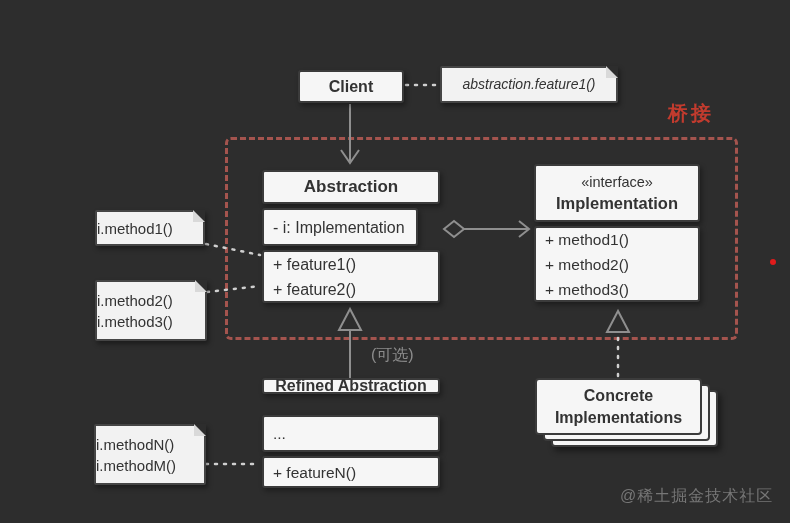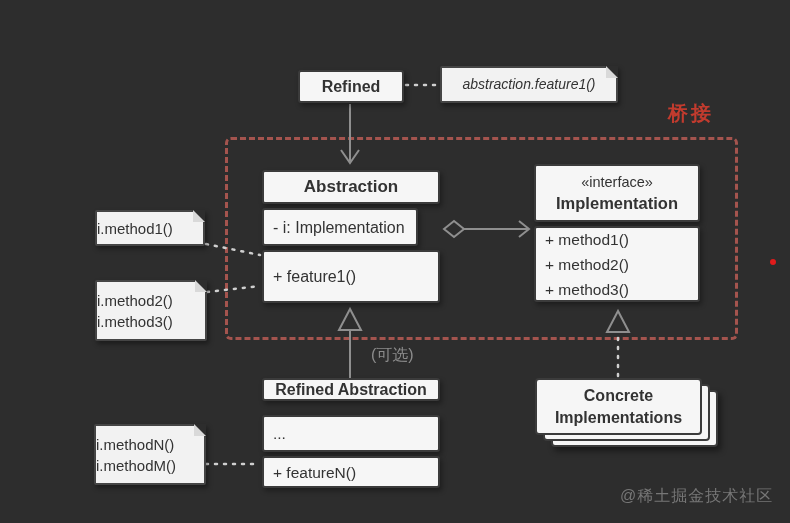--- a/index.html
+++ b/index.html
@@ -108,48 +108,49 @@
     </g>
     <g>
       <path d="M207 292 L260 286" stroke="#cfcfcf" stroke-width="2.5" stroke-dasharray="2 7" stroke-linecap="round" fill="none"></path>
     </g>
     <g>
       <path d="M206 464 H260" stroke="#cfcfcf" stroke-width="2.5" stroke-dasharray="2 7" stroke-linecap="round" fill="none"></path>
     </g>
   </svg>
 
   <div class="cbox title" style="left:298px; top:70px; width:106px; height:33px;">
-    <span>Refined</span>
+    <span>Client</span>
   </div>
 
   <div class="note centered" style="left:440px; top:66px; width:178px; height:37px; font-size:14px;">
     <span class="nline">abstraction.feature1()</span>
   </div>
 
   <div class="cbox title" style="left:262px; top:170px; width:178px; height:34px; font-size:17px;">
     <span>Abstraction</span>
   </div>
   <div class="cbox body" style="left:262px; top:208px; width:156px; height:38px; font-size:16px;">
     <div class="mline">- i: Implementation</div>
   </div>
   <div class="cbox body" style="left:262px; top:250px; width:178px; height:53px; font-size:16px;">
     <div class="mline">+ feature1()</div>
+    <div class="mline">+ feature2()</div>
   </div>
 
   <div class="cbox title" style="left:534px; top:164px; width:166px; height:58px;">
     <div class="stereotype">«interface»</div>
     <div class="iface-name">Implementation</div>
   </div>
   <div class="cbox body" style="left:534px; top:226px; width:166px; height:76px;">
     <div class="mline">+ method1()</div>
     <div class="mline">+ method2()</div>
     <div class="mline">+ method3()</div>
   </div>
 
-  <div class="cbox title" style="left:262px; top:378px; width:178px; height:23px;">
+  <div class="cbox title" style="left:262px; top:378px; width:178px; height:16px;">
     <span>Refined Abstraction</span>
   </div>
   <div class="cbox body" style="left:262px; top:415px; width:178px; height:37px;">
     <div class="mline">...</div>
   </div>
   <div class="cbox body" style="left:262px; top:456px; width:178px; height:32px;">
     <div class="mline">+ featureN()</div>
   </div>
 
   <div class="optional-label">(可选)</div>

